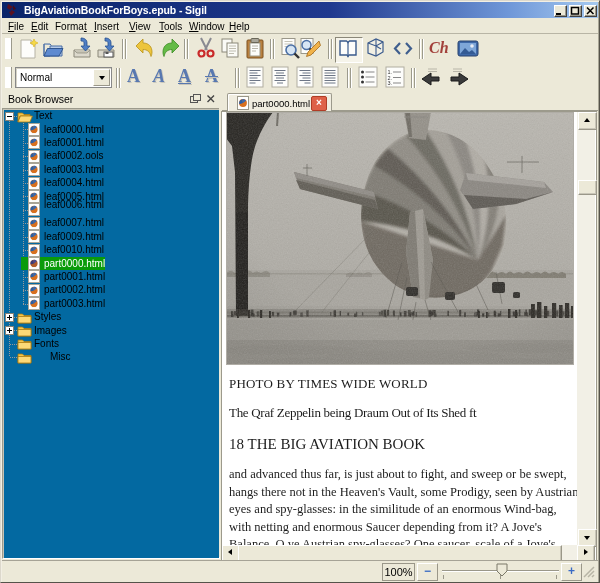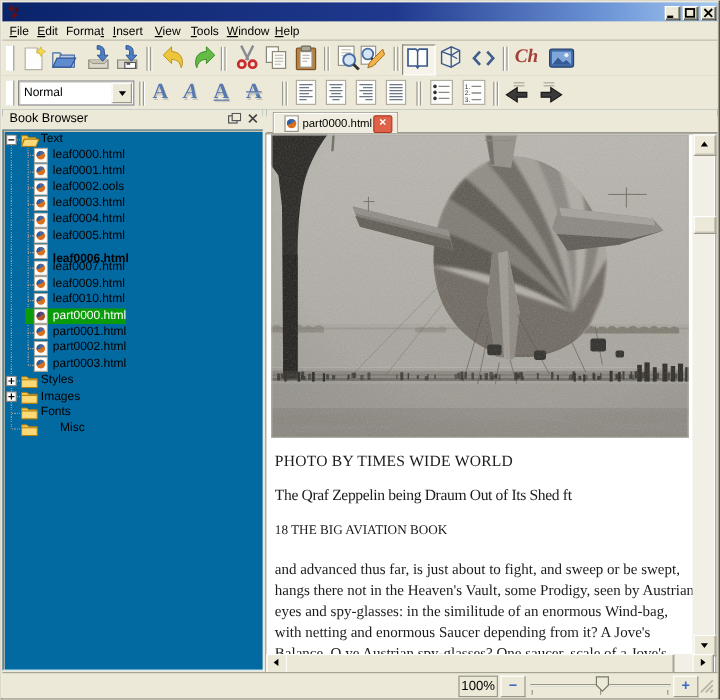--- a/index.html
+++ b/index.html
@@ -69,20 +69,21 @@
   border-top-color:#fff;border-left-color:#fff;color:#3a6bc5;font-weight:bold;font-size:12px;
   text-align:center;line-height:14px;}
 </style></head>
 <body>
 <div class="win"></div>
 <div class="title">
   <svg class="abs" style="left:3px;top:1px" width="14" height="14" viewBox="0 0 14 14">
     <path d="M3 1 L8 4 L5 6 L10 9 L6 13 L4 9 L7 8 L2 5 Z" fill="#5a1020"></path>
     <path d="M8 2 L11 6 L8 7 Z" fill="#4a0c18"></path>
   </svg>
+  <span class="txt">BigAviationBookForBoys.epub - Sigil</span>
   <div class="tbtn" style="left:552px;"><svg width="11" height="10">
         <rect x="1" y="7" width="5" height="2" fill="#000"></rect>
       </svg></div>
   <div class="tbtn" style="left:567px;"><svg width="11" height="10">
         <rect x="1.5" y="1.5" width="7" height="6.5" fill="none" stroke="#000" stroke-width="1.5"></rect>
       </svg></div>
   <div class="tbtn" style="left:582px;"><svg width="11" height="10">
         <path d="M2 1.5 L8.5 8 M8.5 1.5 L2 8" stroke="#000" stroke-width="1.5"></path>
       </svg></div>
 </div>
@@ -336,21 +337,21 @@
     </svg>
 <div class="trow" style="left:41px;top:81.5px;color:#000;">leaf0005.html</div>
 <div class="abs" style="left:20px;top:100.8px;width:6px;height:1px;background:repeating-linear-gradient(90deg,#9a9a9a 0 1px,transparent 1px 2px);"></div>
 <svg class="abs" style="left:25px;top:94.4px" width="12" height="13" viewBox="0 0 12 13">
       <rect x="0.5" y="0.5" width="11" height="12" fill="#fff" stroke="#a8a598"></rect>
       <circle cx="6" cy="6.4" r="3.6" fill="#d8701e"></circle>
       <path d="M6 6.4 L2.6 7.5 A3.6 3.6 0 0 1 5.3 2.9 L6 6.4" fill="#2b5fa5"></path>
       <path d="M6 6.4 L5.3 2.9 A3.6 3.6 0 0 1 8.9 4.3 Z" fill="#3a6ab0"></path>
       <path d="M3.2 9.3 a3.6 3.6 0 0 0 5.7 0.4" fill="none" stroke="#f0f0e8" stroke-width="0.7"></path>
     </svg>
-<div class="trow" style="left:41px;top:101px;color:#000;font-weight:bold;">leaf0006.html</div>
+<div class="trow" style="left:41px;top:90px;color:#000;">leaf0006.html</div>
 <div class="abs" style="left:20px;top:114.2px;width:6px;height:1px;background:repeating-linear-gradient(90deg,#9a9a9a 0 1px,transparent 1px 2px);"></div>
 <svg class="abs" style="left:25px;top:107.8px" width="12" height="13" viewBox="0 0 12 13">
       <rect x="0.5" y="0.5" width="11" height="12" fill="#fff" stroke="#a8a598"></rect>
       <circle cx="6" cy="6.4" r="3.6" fill="#d8701e"></circle>
       <path d="M6 6.4 L2.6 7.5 A3.6 3.6 0 0 1 5.3 2.9 L6 6.4" fill="#2b5fa5"></path>
       <path d="M6 6.4 L5.3 2.9 A3.6 3.6 0 0 1 8.9 4.3 Z" fill="#3a6ab0"></path>
       <path d="M3.2 9.3 a3.6 3.6 0 0 0 5.7 0.4" fill="none" stroke="#f0f0e8" stroke-width="0.7"></path>
     </svg>
 <div class="trow" style="left:41px;top:108.3px;color:#000;">leaf0007.html</div>
 <div class="abs" style="left:20px;top:127.6px;width:6px;height:1px;background:repeating-linear-gradient(90deg,#9a9a9a 0 1px,transparent 1px 2px);"></div>
@@ -667,21 +668,21 @@
       <ellipse cx="120" cy="250" rx="100" ry="5"></ellipse>
     <ellipse cx="260" cy="250" rx="80" ry="4"></ellipse>
   </g>
   <rect x="0" y="208" width="348" height="20" fill="#9d9a93"></rect>
   <rect x="0" y="0" width="348" height="253" fill="url(#vign)"></rect>
   <rect x="0" y="0" width="348" height="253" fill="#8a8880" filter="url(#grain)"></rect>
   <rect x="0.5" y="0.5" width="347" height="252" fill="none" stroke="#b0ada6"></rect>
 </svg>
 <div class="etext" style="left:229px;top:376px;font-size:13px;letter-spacing:0.2px;">PHOTO BY TIMES WIDE WORLD</div>
 <div class="etext" style="left:229px;top:405px;font-size:13px;letter-spacing:-0.3px;">The Qraf Zeppelin being Draum Out of Its Shed ft</div>
-<div class="etext" style="left:229px;top:436px;font-size:11px;">18 THE BIG AVIATION BOOK</div>
+<div class="etext" style="left:229px;top:436px;font-size:15px;">18 THE BIG AVIATION BOOK</div>
 <div class="etext" style="left:229px;top:466px;font-size:12.5px;line-height:17.5px;">
 and advanced thus far, is just about to fight, and sweep or be swept,<br>
 hangs there not in the Heaven's Vault, some Prodigy, seen by Austrian<br>
 eyes and spy-glasses: in the similitude of an enormous Wind-bag,<br>
 with netting and enormous Saucer depending from it? A Jove's<br>
 Balance, O ye Austrian spy-glasses? One saucer, scale of a Jove's</div>
 
 <div class="sb" style="left:577px;top:112px;width:18px;height:433px;"></div>
 <div class="sbtn" style="left:578px;top:112px;width:17px;height:16px;"></div>
 <div class="tri" style="left:584px;top:118px;border:3.5px solid transparent;border-bottom:4.5px solid #000;border-top:none;"></div>

